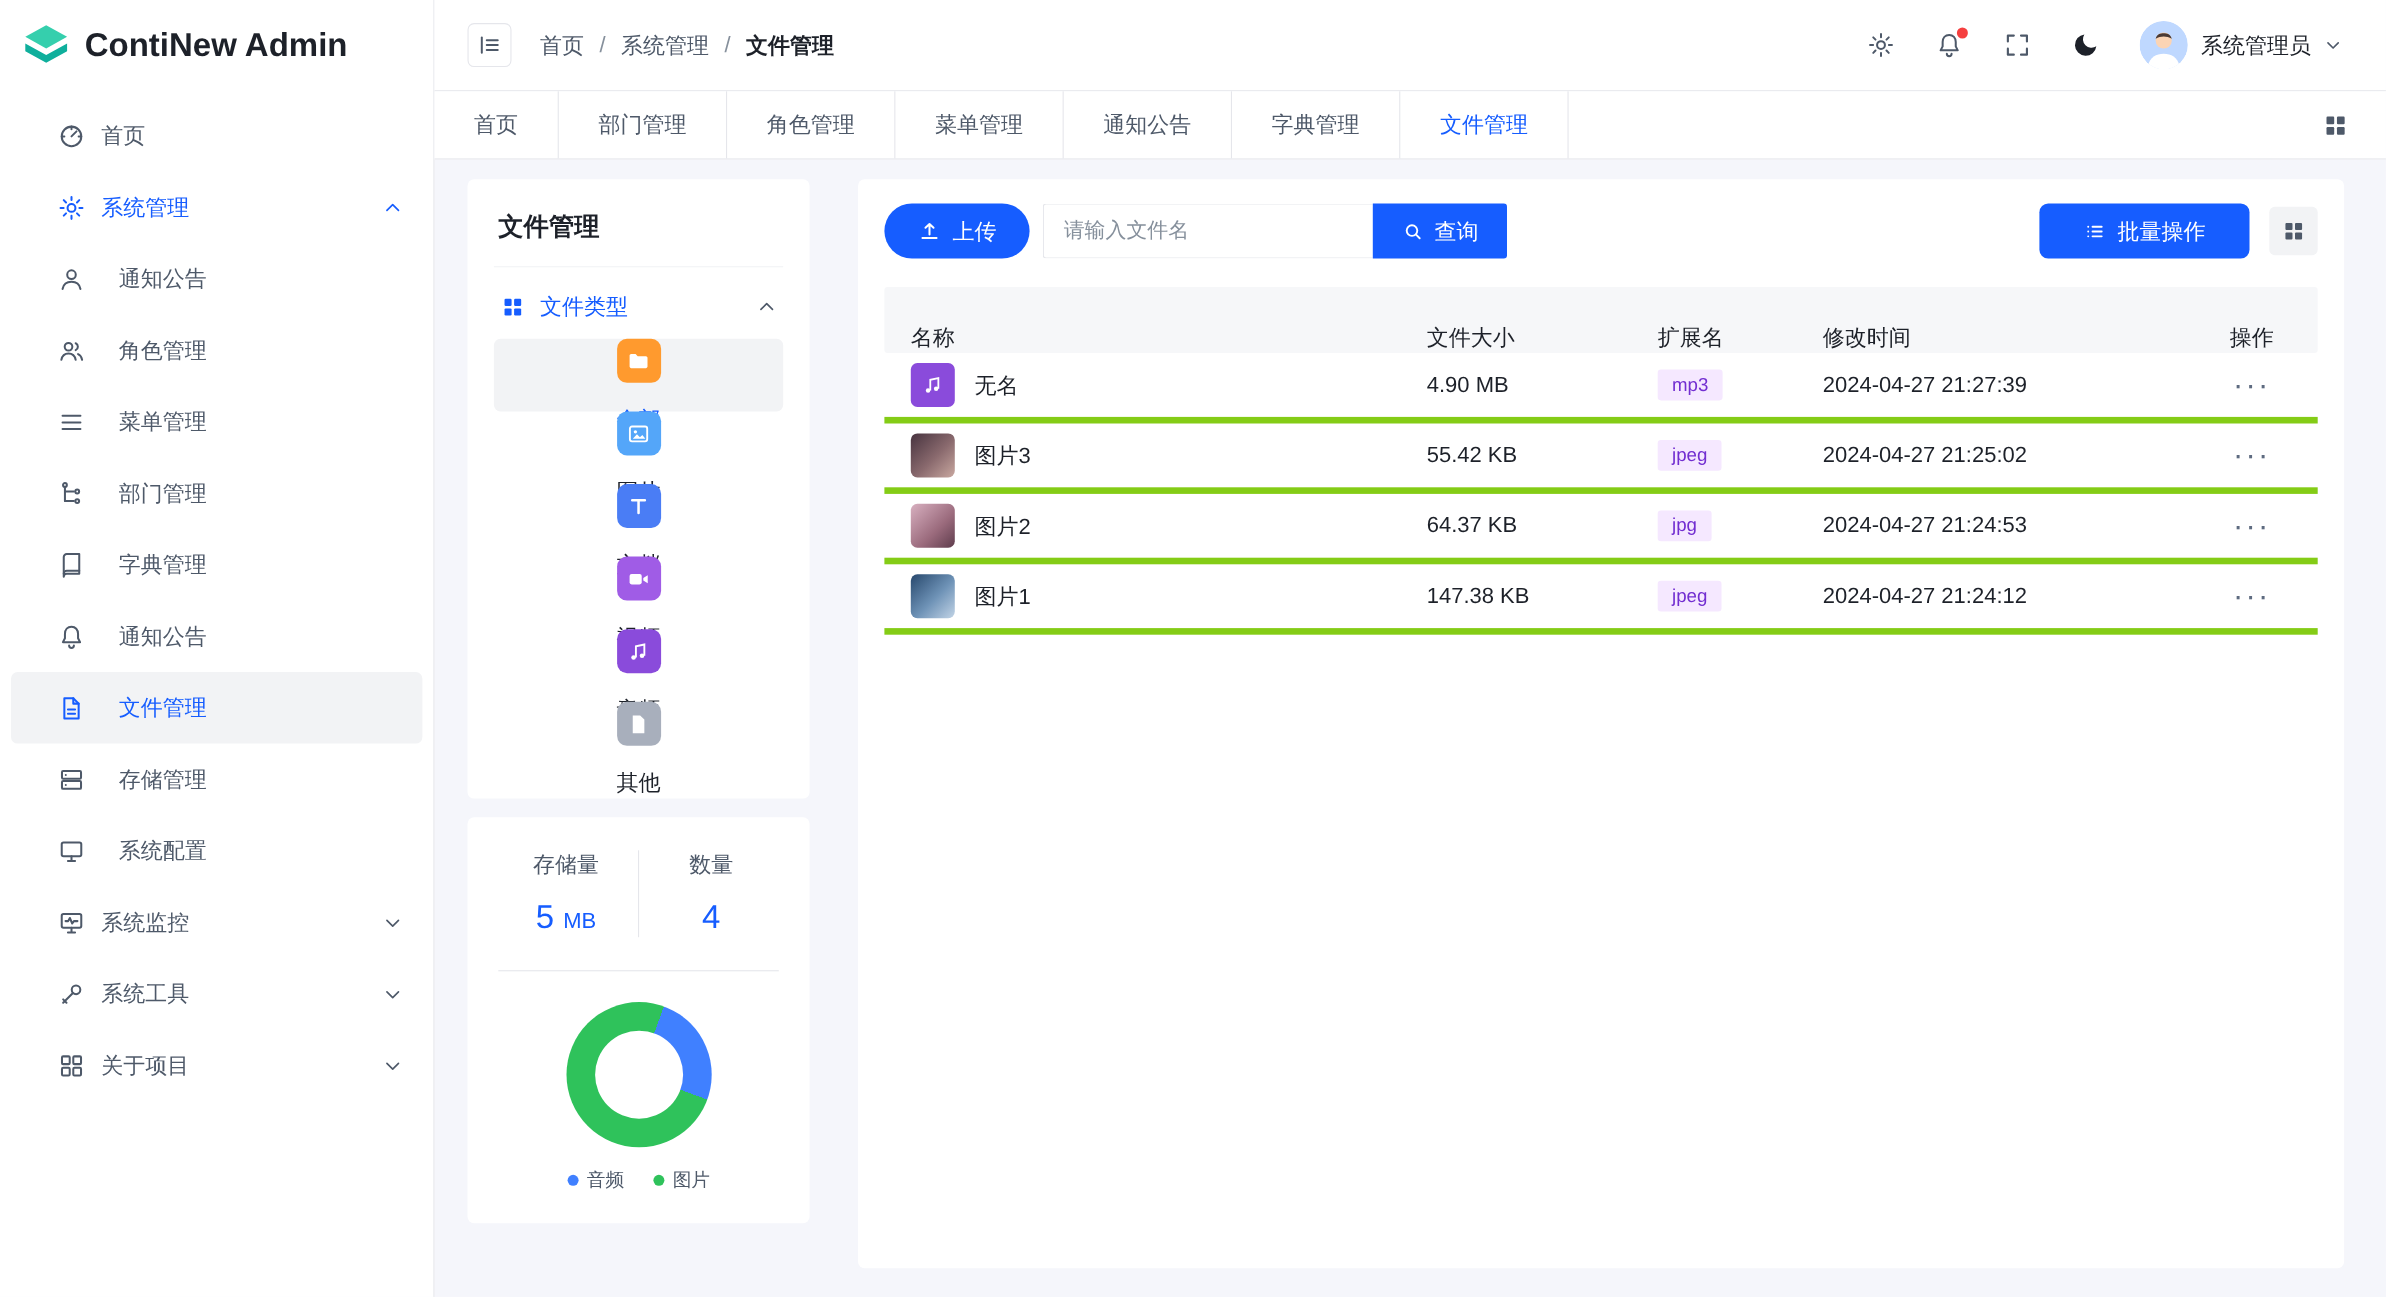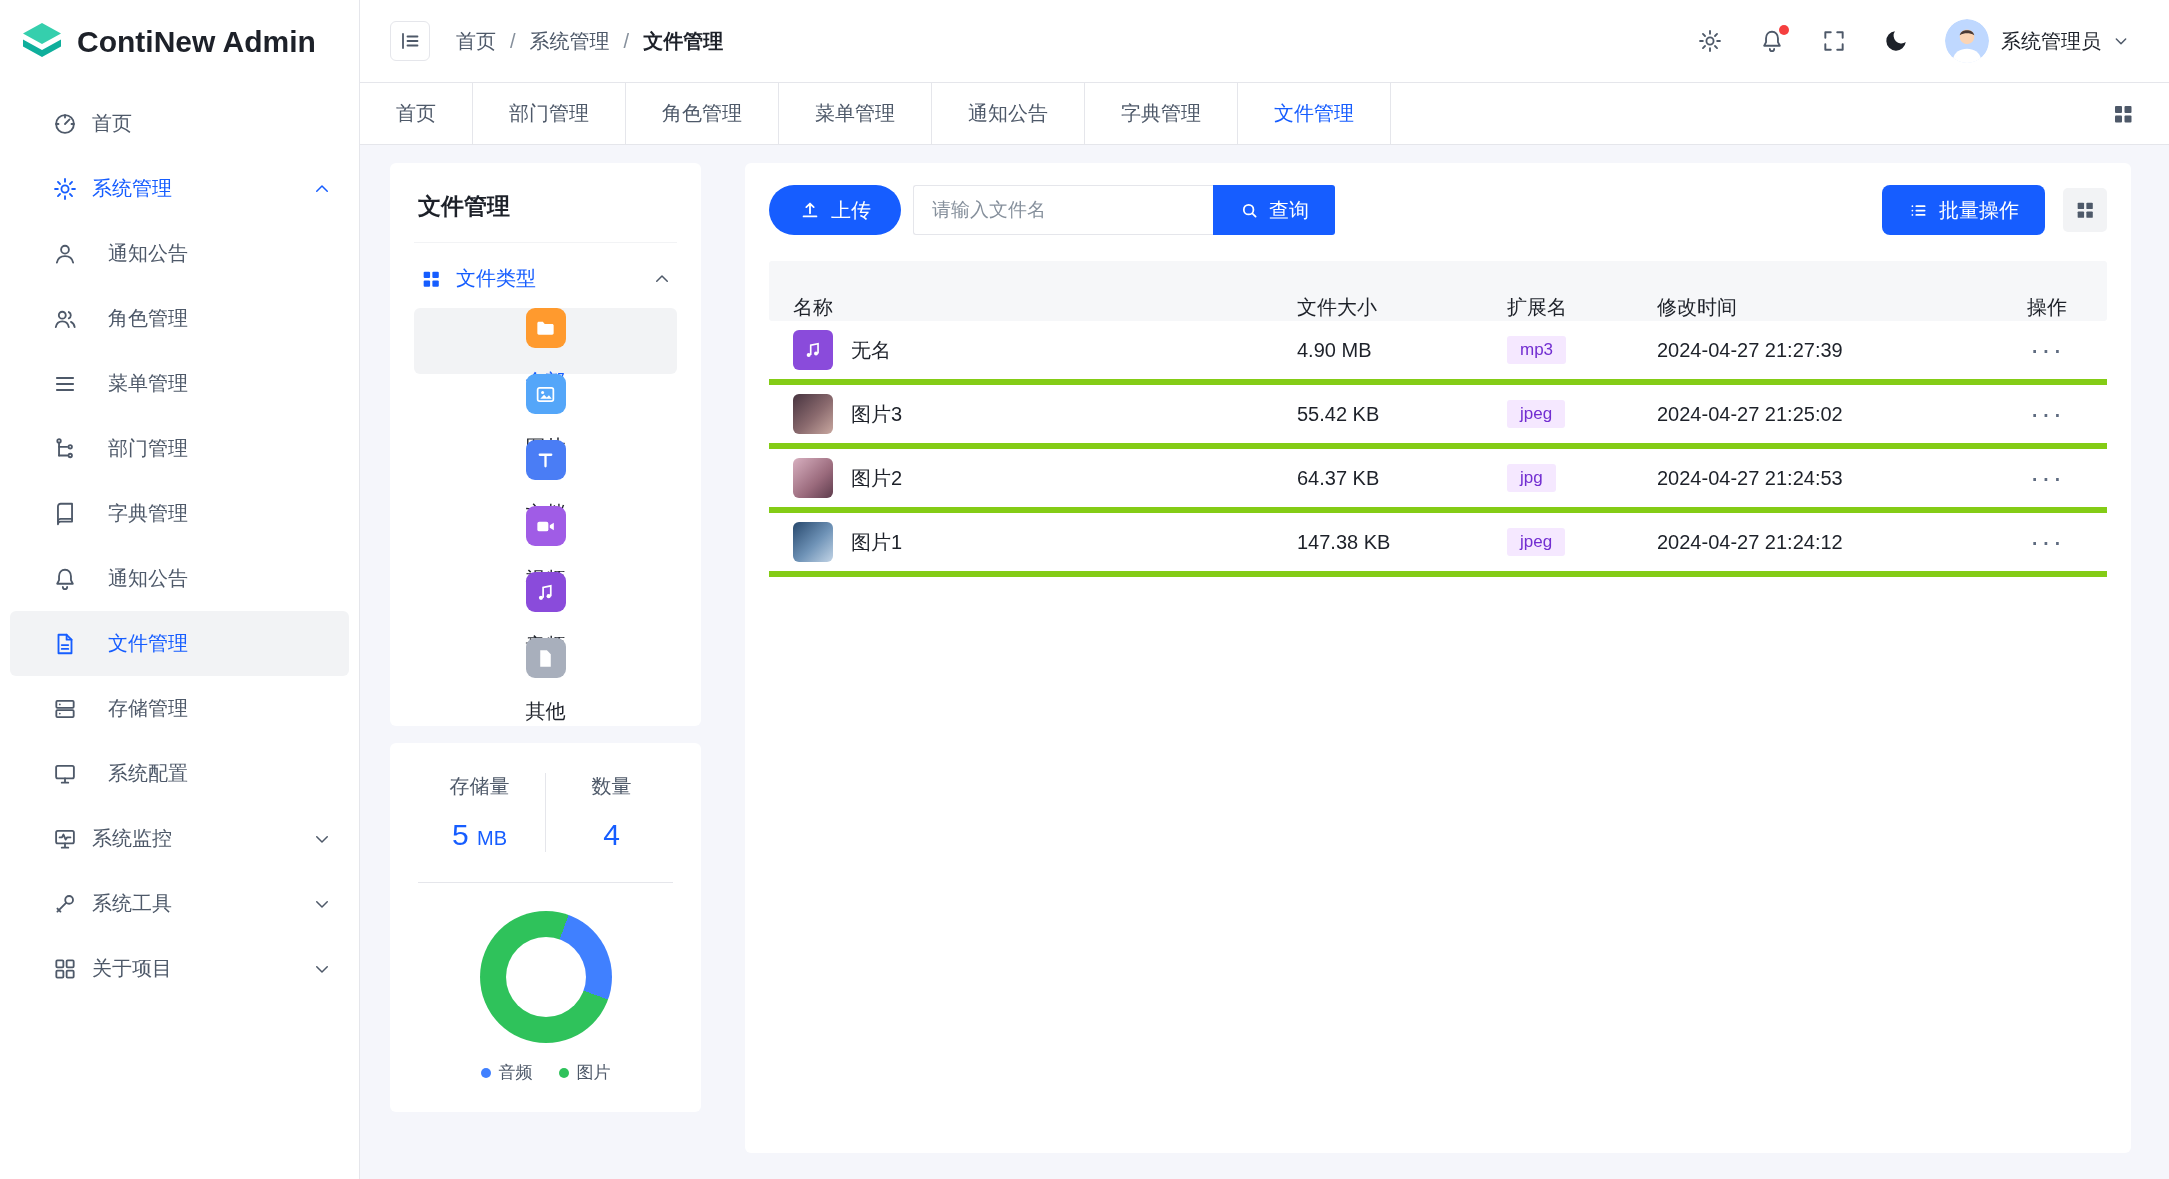--- a/index.html
+++ b/index.html
@@ -1,21 +1,21 @@
 <!DOCTYPE html>
 <html><head>
 <meta charset="utf-8">
 <style>
   * { box-sizing: border-box; margin: 0; padding: 0; }
   html,body { width:2169px; height:1179px; overflow:hidden; }
   body { font-family:"Liberation Sans","DejaVu Sans",sans-serif; color:#1D2129; background:#F5F6FB; }
   .app { display:flex; width:2169px; height:1179px; }
 
   
-  .sidebar { width:360px; background:#fff; border-right:1px solid #E5E6EB; flex-shrink:0; }
+  .sidebar { width:395px; background:#fff; border-right:1px solid #E5E6EB; flex-shrink:0; }
   .logo { height:83px; display:flex; align-items:center; gap:13px; padding-left:20px; }
   .logo-text { font-size:30px; font-weight:700; color:#1D2129; white-space:nowrap; }
   .menu { padding-top:8px; }
   .menu-item { height:65px; margin:0 10px; padding:0 18px 0 42px; display:flex; align-items:center; gap:14px; border-radius:6px; font-size:20px; color:#4E5969; cursor:pointer; }
   .submenu .menu-item { gap:30px; }
   .menu-item.blue { color:#165DFF; }
   .menu-item.active { background:#F2F3F5; color:#165DFF; }
   .mi-icon { width:26px; height:26px; display:flex; align-items:center; justify-content:center; flex-shrink:0; }
   .chev { margin-left:auto; display:flex; color:#4E5969; }
   .menu-item.blue .chev { color:#165DFF; }
@@ -76,21 +76,21 @@
 
   .main-card { flex:1; padding:22px 24px; display:flex; flex-direction:column; min-width:0; }
   .toolbar { display:flex; align-items:center; gap:12px; }
   .btn { border:none; cursor:pointer; display:flex; align-items:center; font-family:inherit; }
   .btn-upload { height:50px; padding:0 30px; gap:10px; background:#165DFF; color:#fff; border-radius:25px; font-size:20px; }
   .input-group { display:flex; }
   .search-input { width:300px; height:50px; border:1px solid #E5E6EB; border-right:none; border-radius:3px 0 0 3px; padding:0 18px; font-size:19px; color:#1D2129; background:#fff; outline:none; font-family:inherit; }
   .search-input::placeholder { color:#86909C; }
   .btn-query { height:50px; padding:0 26px; gap:9px; background:#165DFF; color:#fff; border-radius:0 3px 3px 0; font-size:20px; }
   .toolbar-right { margin-left:auto; display:flex; align-items:center; gap:18px; }
-  .btn-batch { height:50px; padding:0 26px; gap:10px; background:#165DFF; color:#fff; border-radius:8px; font-size:20px; }
+  .btn-batch { height:50px; padding:0 40px; gap:10px; background:#165DFF; color:#fff; border-radius:8px; font-size:20px; }
   .btn-view { width:44px; height:44px; background:#F2F3F5; border-radius:5px; justify-content:center; color:#4E5969; }
 
   .file-table { margin-top:26px; font-size:20px; }
   .t-head { display:flex; align-items:flex-end; height:60px; background:#F6F7F9; color:#1D2129; font-weight:500; border-radius:3px; }
   .t-row { display:flex; align-items:center; height:64px; border-bottom:6px solid #84cc16; cursor:pointer; }
   .c-name { flex:1; display:flex; align-items:center; gap:18px; padding-left:24px; min-width:0; }
   .c-size { width:210px; flex-shrink:0; }
   .c-ext  { width:150px; flex-shrink:0; }
   .c-time { width:330px; flex-shrink:0; }
   .c-ops  { width:120px; flex-shrink:0; display:flex; justify-content:center; }

